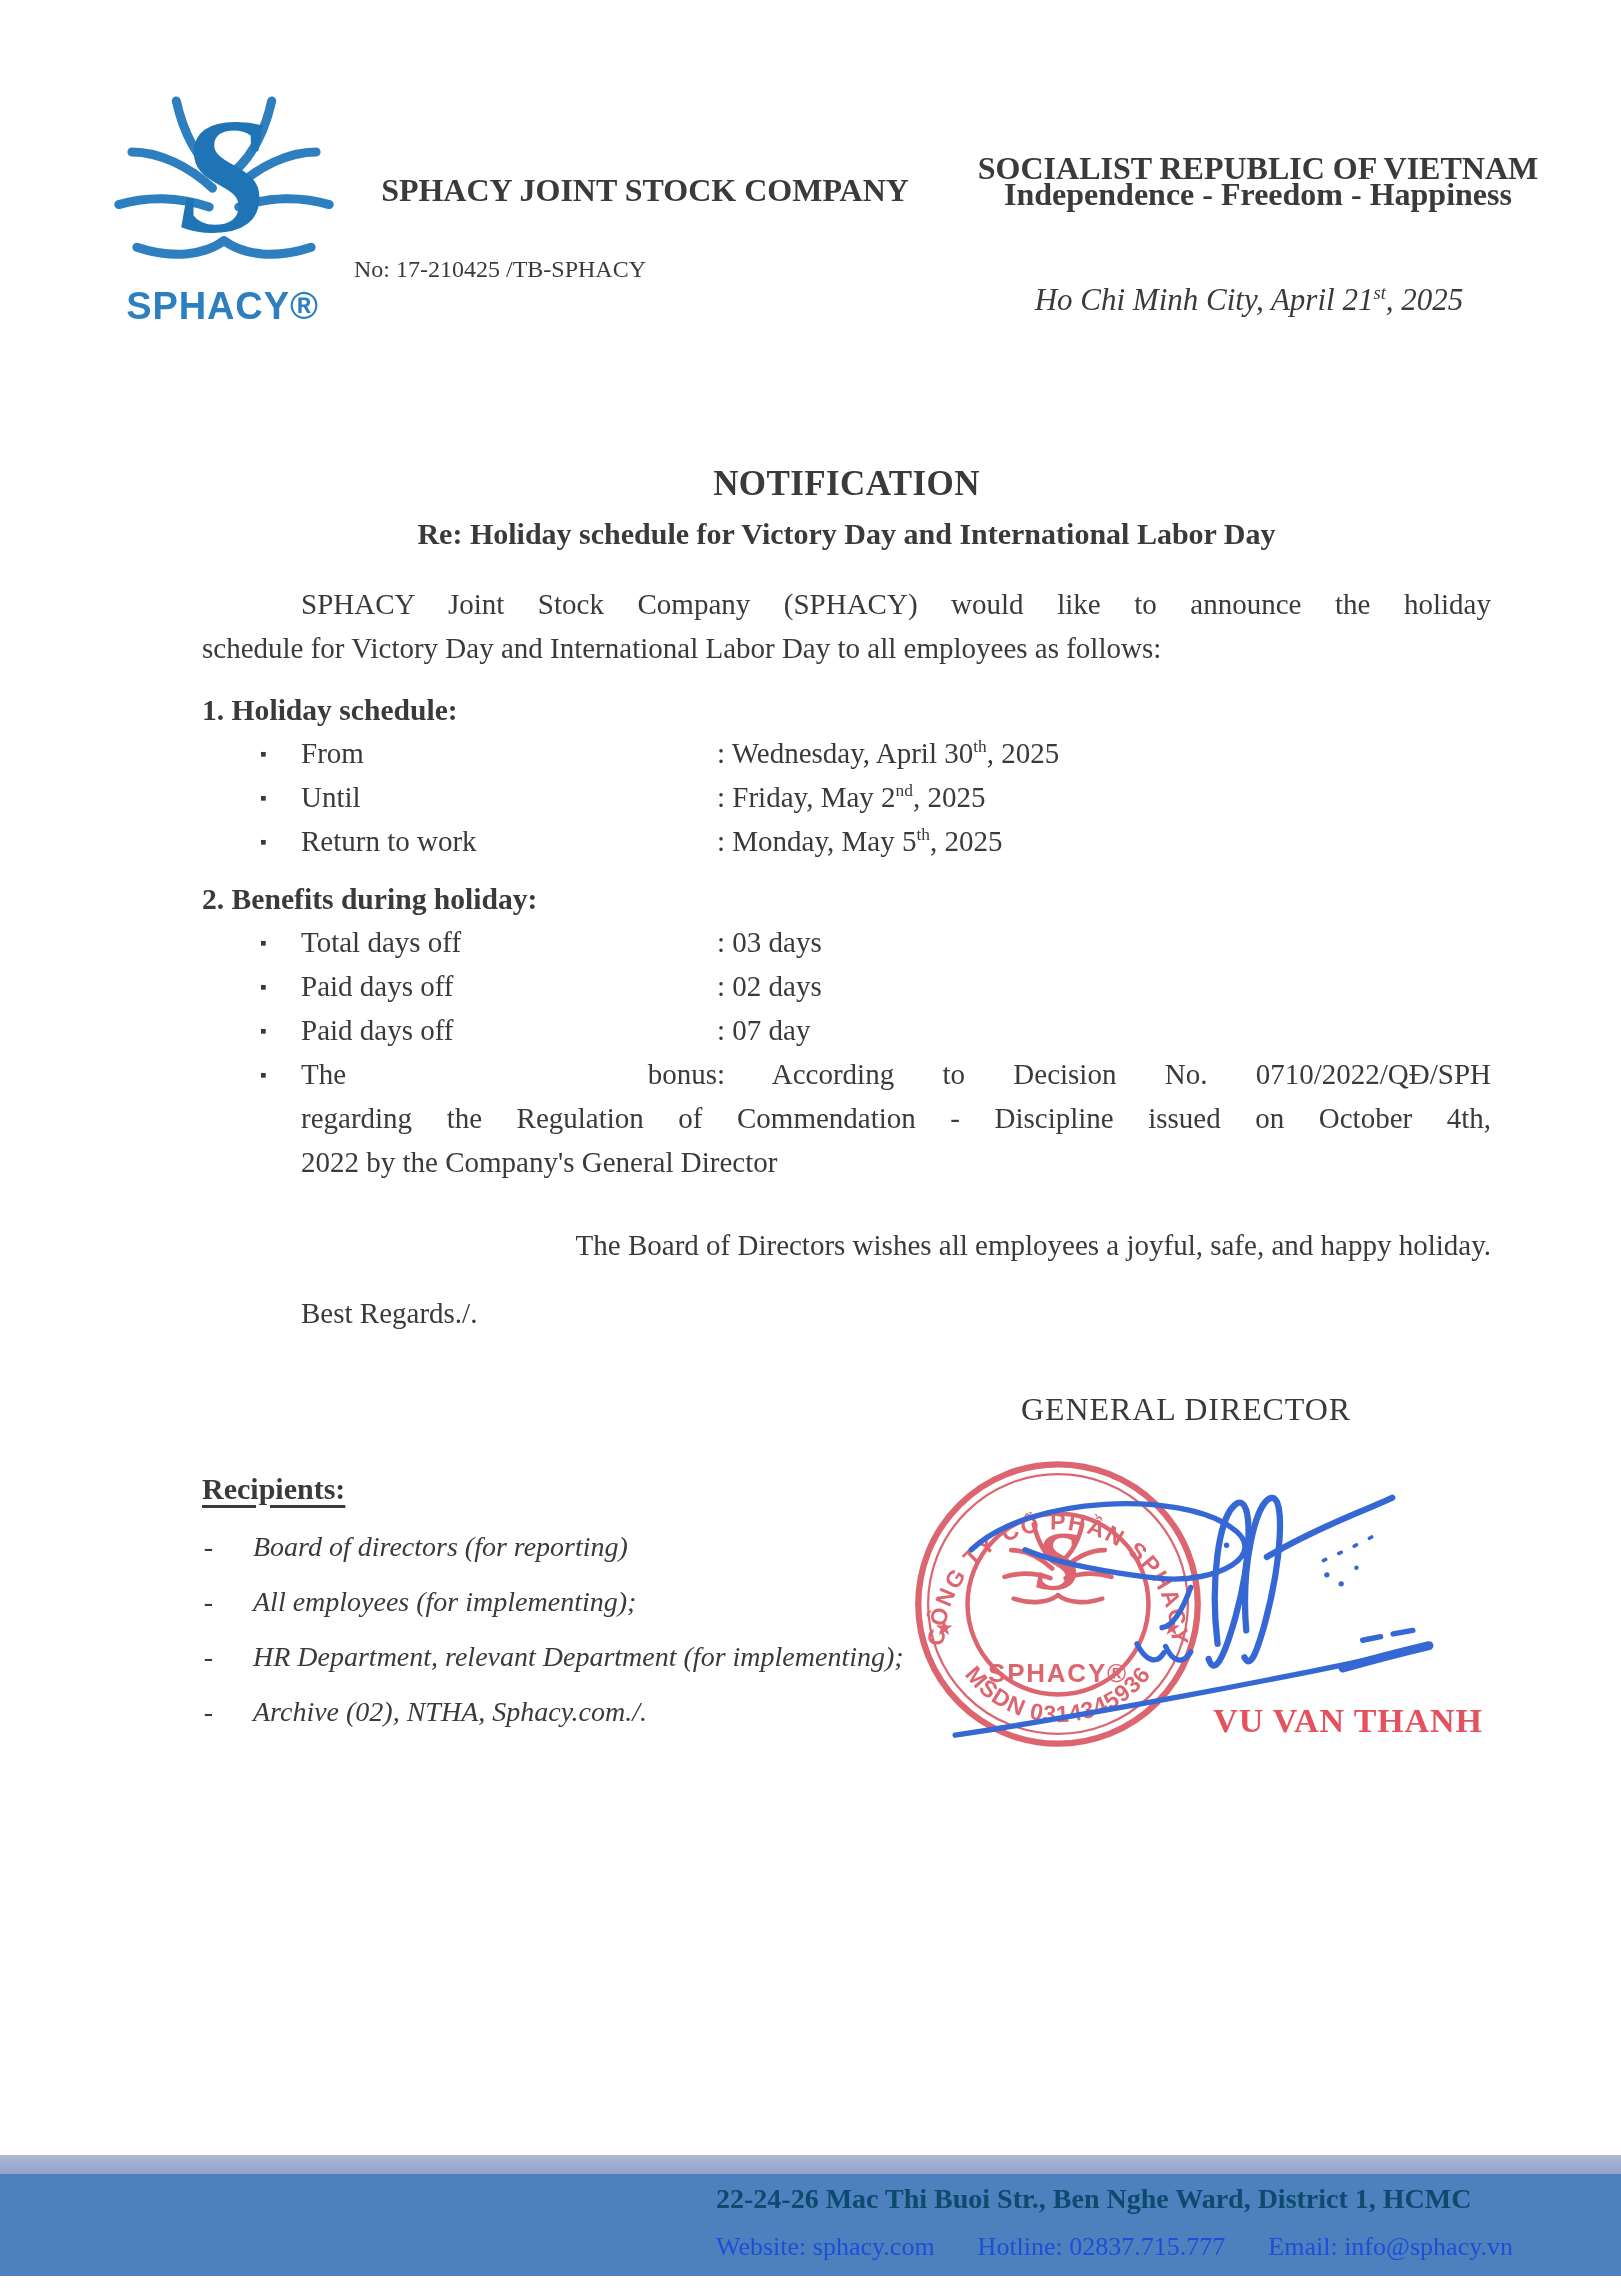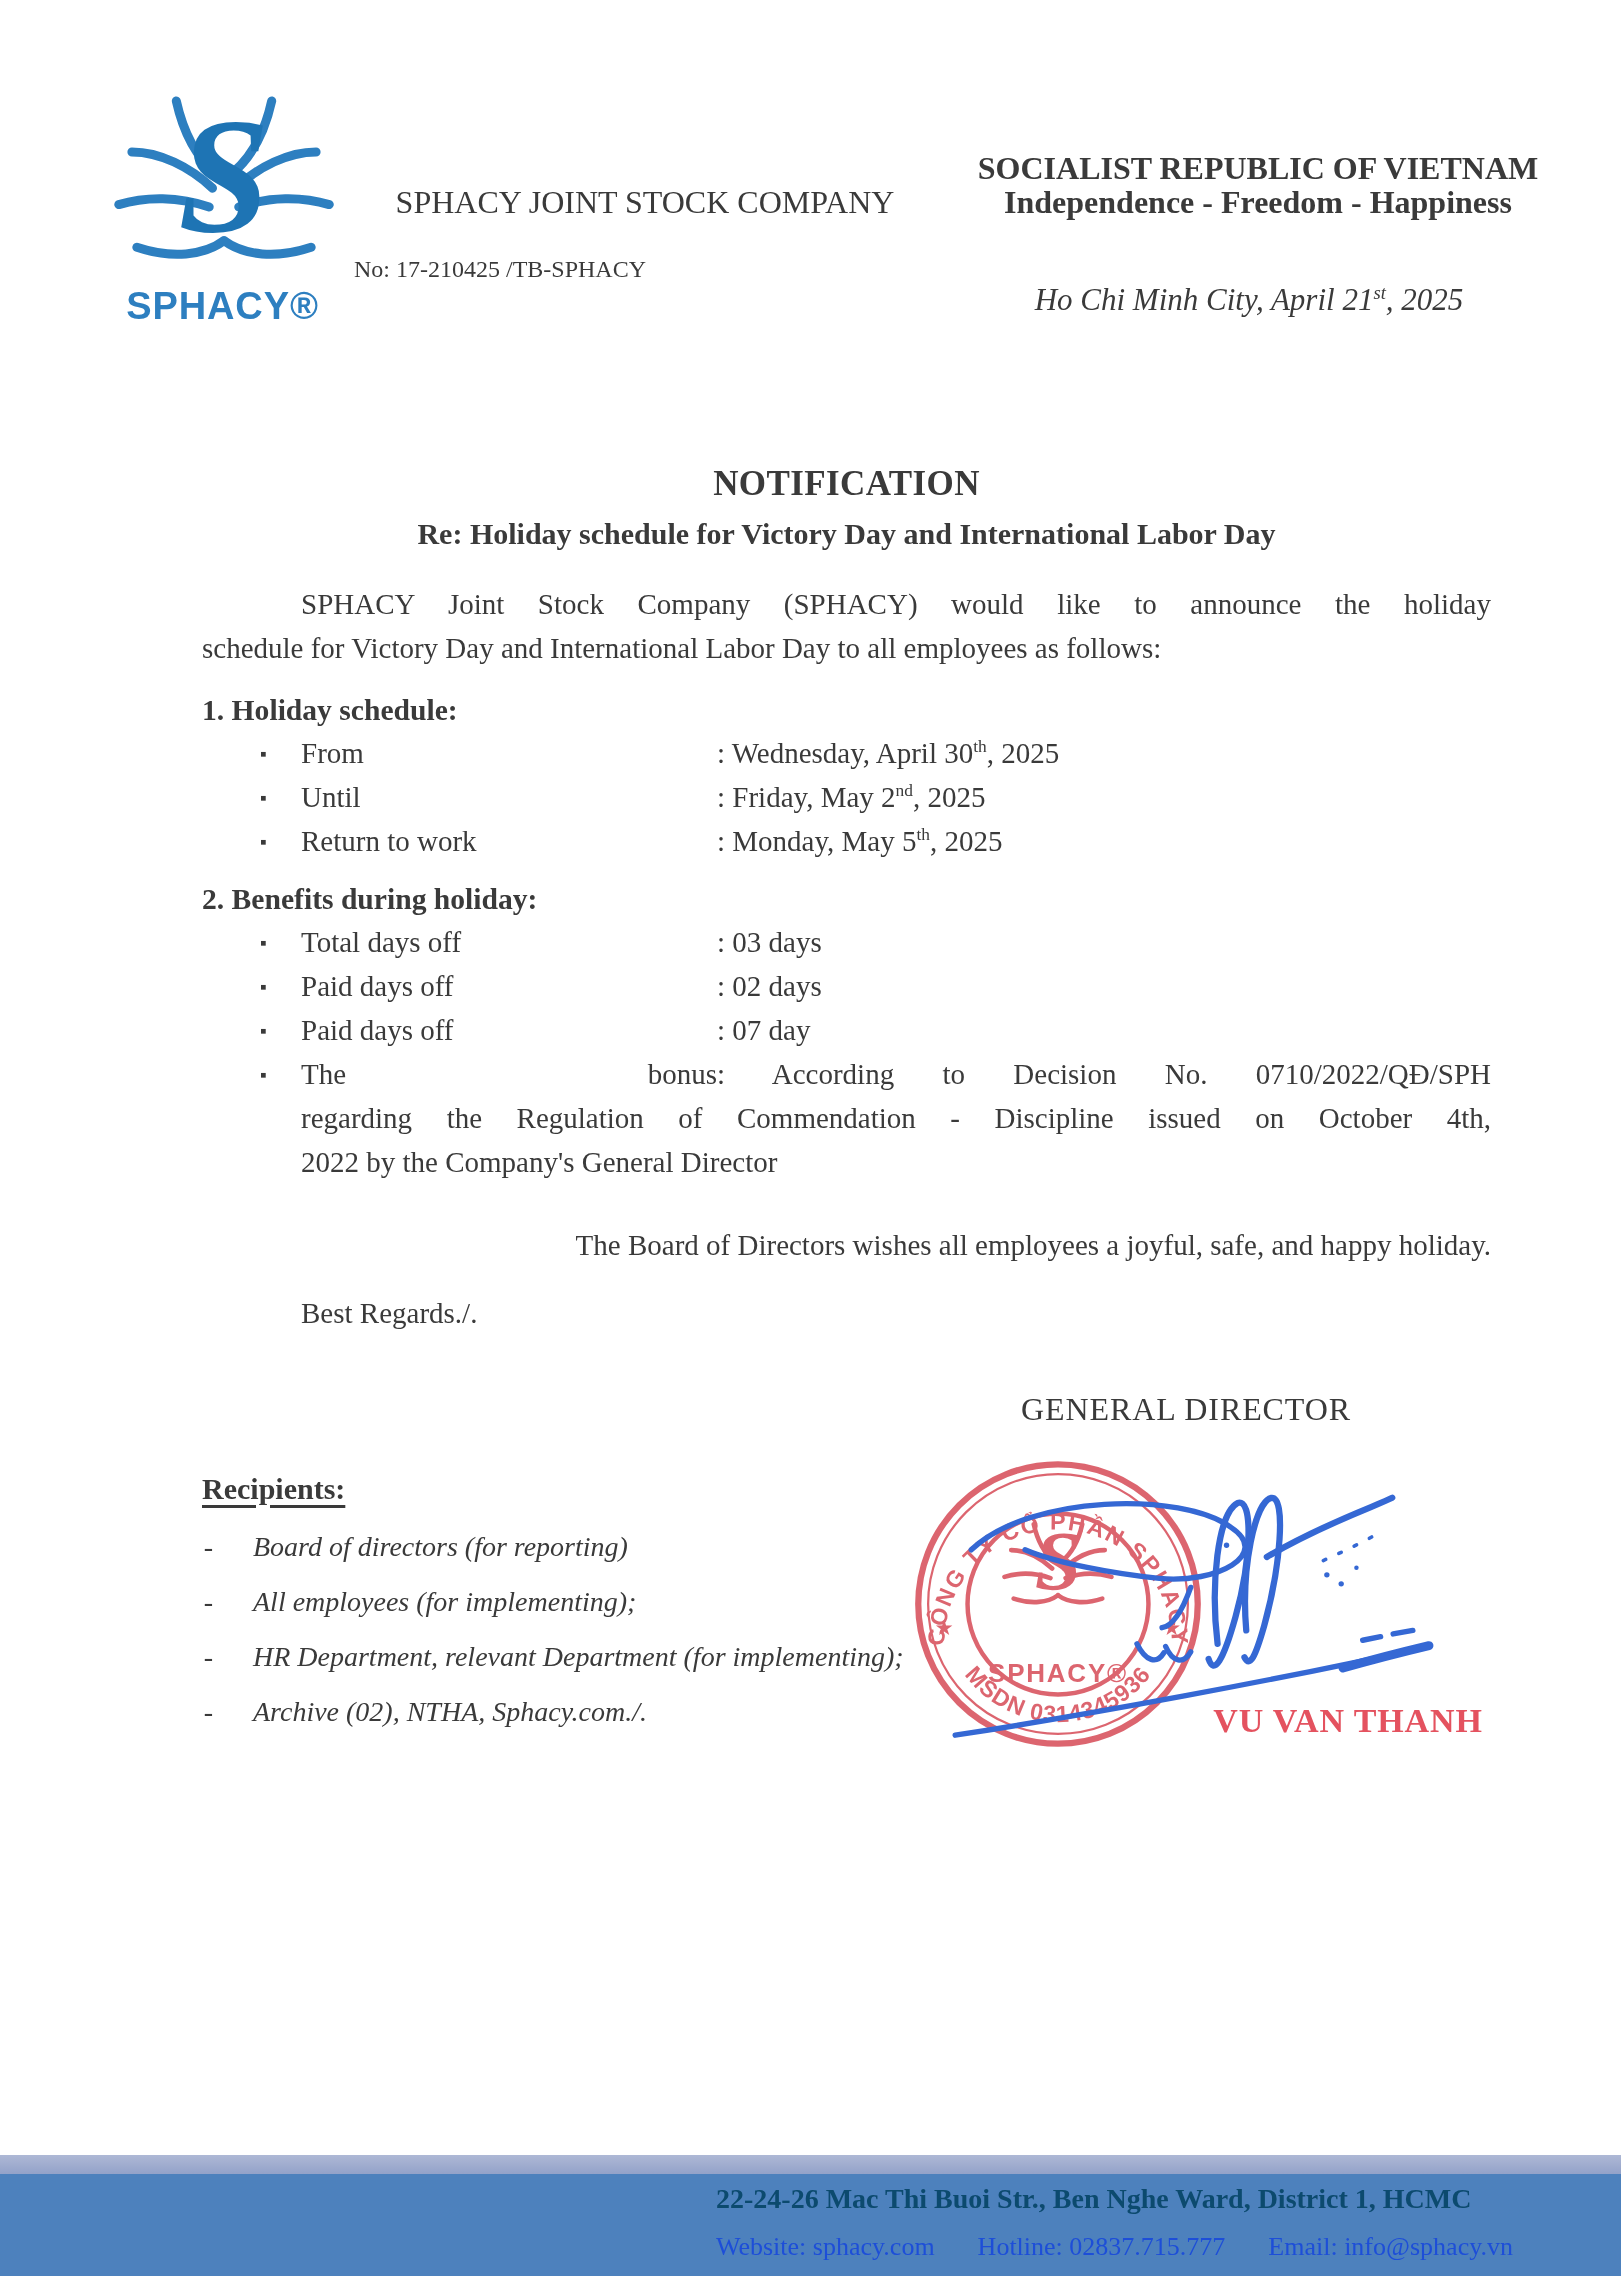--- a/index.html
+++ b/index.html
@@ -7,27 +7,27 @@
     position:relative; width:1621px; height:2293px; background:#ffffff;
     overflow:hidden; font-family:"Liberation Serif", serif; color:var(--ink,#3a3a3a);
   }
   
   .logo-svg { position:absolute; left:85px; top:73px; width:278px; height:222px; }
   .brand {
     position:absolute; left:115px; top:285px; width:215px; text-align:center;
     font-family:"Liberation Sans", sans-serif; font-weight:bold; font-size:38px;
     letter-spacing:0.9px; color:var(--accent_blue,#2d7fc0);
   }
-  .company-name { position:absolute; left:354px; top:184px; width:582px; text-align:center;
-    font-size:32px; font-weight:normal; line-height:36px; }
+  .company-name { position:absolute; left:354px; top:172px; width:582px; text-align:center;
+    font-size:32px; font-weight:bold; line-height:36px; }
   .doc-number   { position:absolute; left:354px; top:251px; width:582px; text-align:left;
     font-size:24px; line-height:36px; }
   .national-title { position:absolute; left:958px; top:150px; width:600px; text-align:center;
     font-size:32px; font-weight:bold; line-height:36px; }
-  .national-motto { position:absolute; left:958px; top:184px; width:600px; text-align:center;
+  .national-motto { position:absolute; left:958px; top:176px; width:600px; text-align:center;
     font-size:32px; font-weight:bold; line-height:36px; }
   .date-line { position:absolute; left:949px; top:281px; width:600px; text-align:center;
     font-style:italic; font-size:31px; line-height:38px; }
   sup { font-size:60%; vertical-align:super; line-height:0; }
 
   
   .doc { position:absolute; top:462px; left:202px; width:1289px;
     font-size:29px; line-height:44px; }
   .title   { font-size:35px; font-weight:bold; text-align:center; line-height:43px; letter-spacing:0.4px; }
   .subject { font-size:30px; font-weight:bold; text-align:center; line-height:39px; margin-top:9px; }

